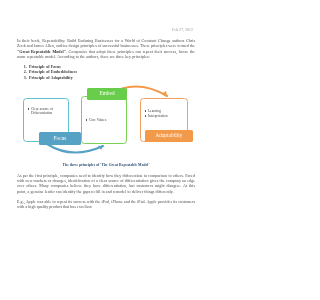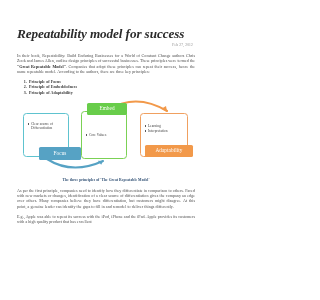--- a/index.html
+++ b/index.html
@@ -134,21 +134,20 @@
     color: #2f4f73;
     margin: 7px 0 6px 0;
     letter-spacing: 0.05px;
   }
 </style>
 </head>
 <body>
 
 <div class="page">
 
-  <h1 class="doc-title">Repeatability model for success</h1>
 
   <div class="doc-date">Feb 27, 2012</div>
 
   <p class="para">In their book, Repeatability: Build Enduring Businesses for a World of Constant Change authors Chris Zook and James Allen, outline design principles of successful businesses. These principles were termed the <b>"Great Repeatable Model"</b>. Companies that adopt these principles can repeat their success, hence the name repeatable model. According to the authors, there are three key principles:</p>
 
   <ol class="principles">
     <li>Principle of Focus</li>
     <li>Principle of Embeddedness</li>
     <li>Principle of Adaptability</li>
   </ol>

